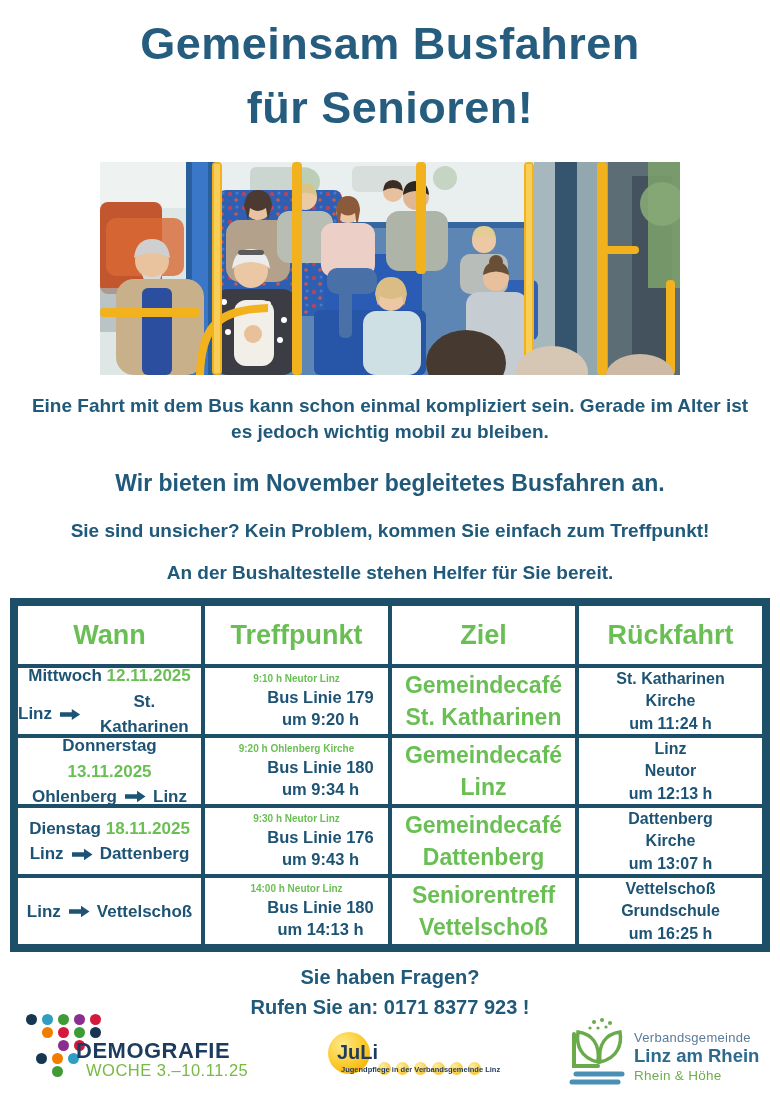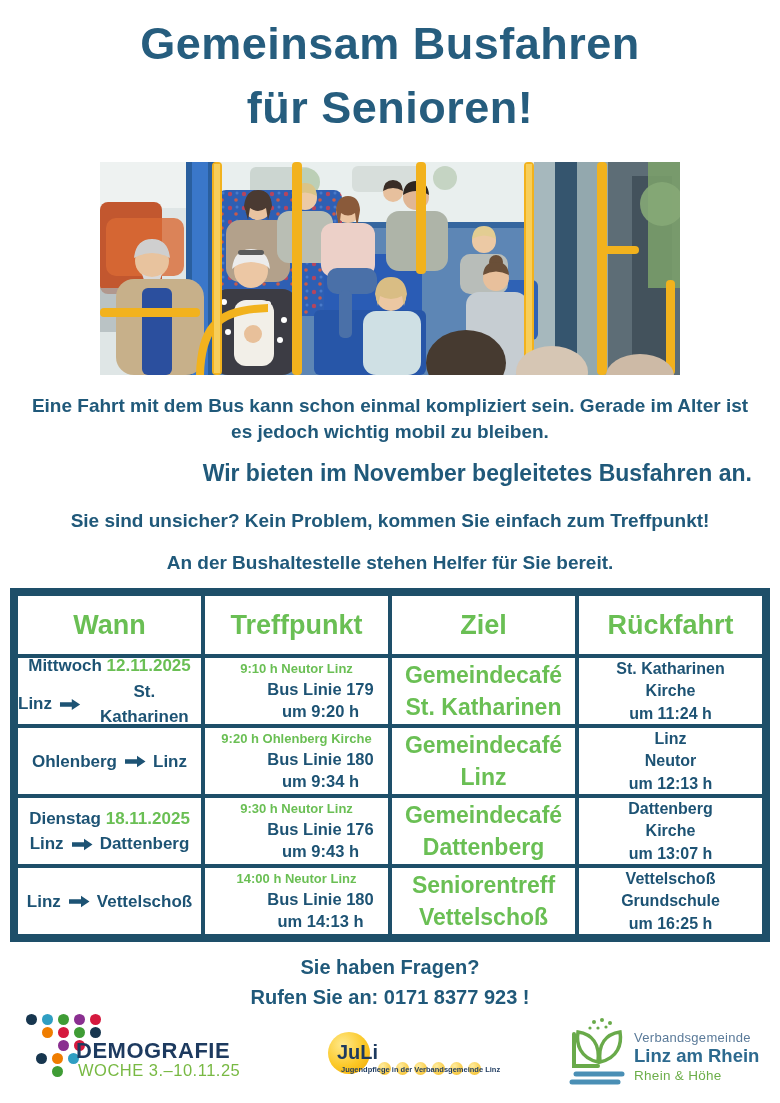--- a/index.html
+++ b/index.html
@@ -7,46 +7,46 @@
     position:relative;width:780px;height:1103px;margin:0 auto;background:#ffffff;
     font-family:"Liberation Sans", sans-serif;overflow:hidden;color:#20597a;
   }
   
   .title{padding-top:12px;text-align:center;font-weight:700;font-size:45px;line-height:1.42;color:#265d7e;letter-spacing:.5px;}
   
   .photo{width:580px;height:213px;margin:22px auto 0;display:block;}
   
   .p{width:724px;margin:0 auto;text-align:center;font-weight:700;color:#20597a;}
   .p1{margin-top:18px;font-size:19px;line-height:1.38;}
-  .hl{margin-top:14px;font-size:23px;line-height:1.3;text-align:right;}
+  .hl{margin-top:24px;font-size:23px;line-height:1.3;}
   .p2{margin-top:20px;font-size:19px;line-height:1.3;}
   .p3{margin-top:17px;font-size:19px;line-height:1.3;}
   
   .tbl{
     margin:13px 10px 0;background:#1e4f69;padding:8px;display:grid;
     grid-template-columns:repeat(4,1fr);grid-template-rows:58px repeat(4,66px);gap:4px;
   }
   .cell{background:#ffffff;display:flex;flex-direction:column;align-items:center;justify-content:center;text-align:center;}
   .thead{font-size:27px;font-weight:700;color:#6abf54;}
   .grn{color:#6abf54;}
   .navy{color:#1d5374;}
   .wann{font-size:17px;font-weight:700;color:#1d5374;line-height:1.5;}
   .route{display:flex;align-items:center;gap:7px;justify-content:center;}
   .arrow{width:22px;height:13px;display:inline-block;color:#1d5374;}
-  .meet{font-size:13px;font-weight:700;color:#6abf54;line-height:1.35;}
+  .meet{font-size:10px;font-weight:700;color:#6abf54;line-height:1.35;}
   .busline,.time{font-size:16.5px;font-weight:700;color:#1d5374;line-height:1.35;padding-left:48px;}
   .zielln{font-size:23px;font-weight:700;color:#6abf54;line-height:1.42;}
   .ruln{font-size:16px;font-weight:700;color:#1d5374;line-height:1.38;}
   
   .contact{margin-top:10px;text-align:center;font-weight:700;font-size:20px;line-height:1.5;color:#20597a;}
   
   .demog{position:absolute;left:26px;top:1014px;width:230px;height:84px;}
   .dot{position:absolute;width:11px;height:11px;border-radius:50%;}
   .demog-title{position:absolute;left:50px;top:24px;font-size:22px;font-weight:700;color:#1d3a5f;letter-spacing:.5px;}
-  .demog-sub{position:absolute;left:52px;top:47px;font-size:16.5px;font-weight:400;color:#78b943;letter-spacing:.5px;}
+  .demog-sub{position:absolute;left:60px;top:47px;font-size:16.5px;font-weight:400;color:#78b943;letter-spacing:.5px;}
   .juli{position:absolute;left:328px;top:1032px;width:160px;height:58px;}
   .juli-circle{position:absolute;left:0;top:0;width:42px;height:42px;border-radius:50%;
     background:radial-gradient(circle at 35% 30%, #ffe98c 0%, #fbc827 55%, #f0a500 100%);}
   .juli-dot{position:absolute;top:30px;width:13px;height:13px;border-radius:50%;
     background:radial-gradient(circle at 35% 30%, #ffec9e 0%, #f8c943 70%, #eeab12 100%);}
   .juli-name{position:absolute;left:9px;top:9px;font-size:20px;font-weight:700;color:#1d3a5f;}
   .juli-tag{position:absolute;left:13px;top:33px;width:150px;font-size:7.5px;font-weight:700;color:#1d3a5f;white-space:nowrap;}
   .vg{position:absolute;left:568px;top:1016px;width:200px;height:80px;}
   .vg-icon{position:absolute;left:0;top:0;}
   .vg-t1{position:absolute;left:66px;top:14px;font-size:13px;color:#5a7a99;letter-spacing:.3px;}
@@ -217,20 +217,21 @@
       <div class="zielln">Gemeindecafé</div>
       <div class="zielln">St. Katharinen</div>
     </div>
     <div class="cell">
       <div class="ruln">St. Katharinen</div>
       <div class="ruln">Kirche</div>
       <div class="ruln">um 11:24 h</div>
     </div>
 
     <div class="cell wann">
+      <div><span class="navy">Donnerstag</span> <span class="grn">13.11.2025</span></div>
       <div class="route">
           <span>Ohlenberg</span>
           <svg class="arrow" viewBox="0 0 22 13">
             <path d="M1 4.2h12V0.8L21.5 6.5 13 12.2V8.8H1z" fill="currentColor"></path>
           </svg>
           <span>Linz</span>
         </div>
     </div>
     <div class="cell">
       <div class="meet">9:20 h Ohlenberg Kirche</div>

